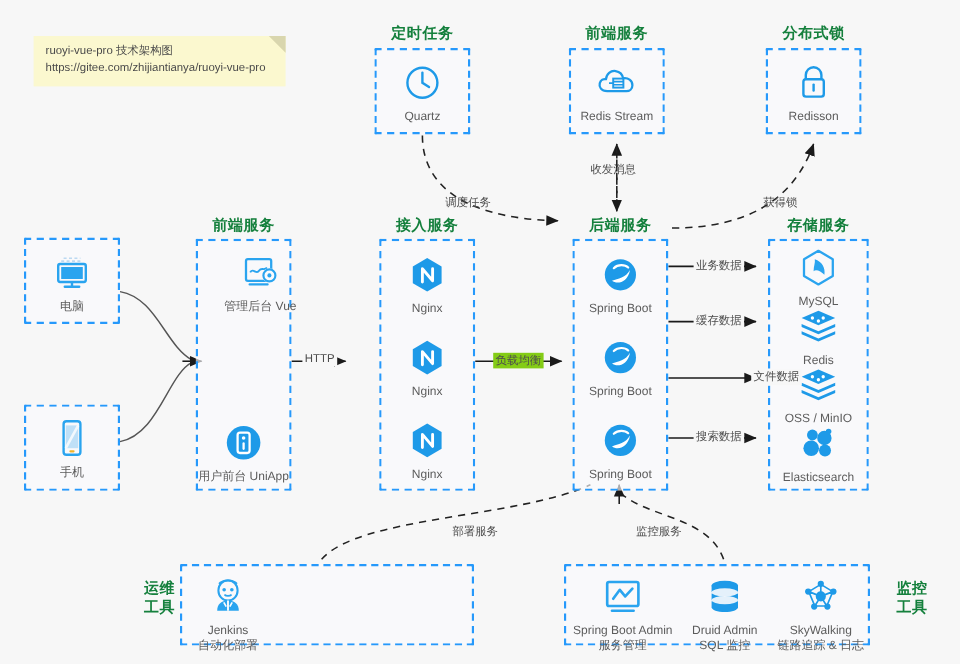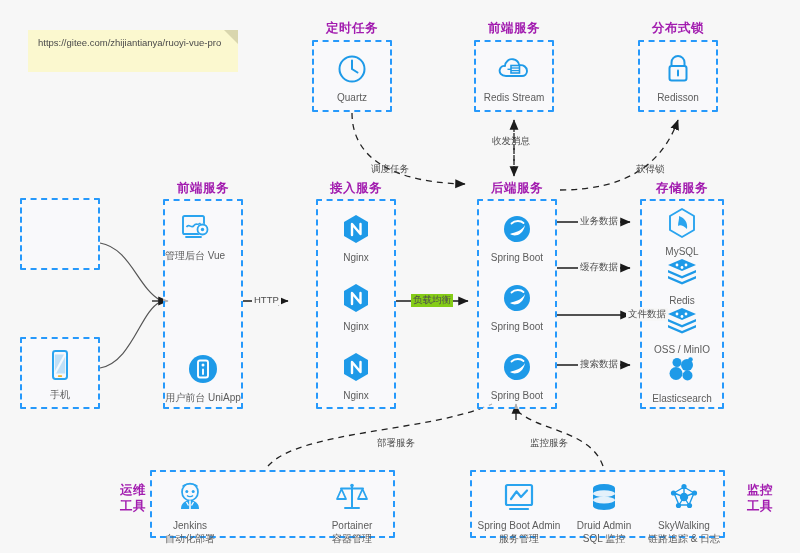--- a/index.html
+++ b/index.html
@@ -33,21 +33,21 @@
   
   .panel{
     position:absolute;
     border:2px dashed #2699fb;
     background:rgba(250,251,253,0.65);
     box-sizing:border-box;
     border-radius:1px;
   }
   .grp-title{
     position:absolute;
-    color:#a21caf;
+    color:#15803d;
     font-weight:bold;
     font-size:12.5px;
     letter-spacing:.5px;
     text-align:center;
     white-space:nowrap;
   }
   .grp-title.side{line-height:16px;text-align:right;}
 
   
   .node{
@@ -104,20 +104,21 @@
     <path d="M560,190 C625,190 662,165 678,120" fill="none" stroke="#222" stroke-width="1.3" stroke-dasharray="6,5" marker-end="url(#arrd)"></path>
 
     <path d="M268,466 C300,430 430,432 492,404" fill="none" stroke="#222" stroke-width="1.3" stroke-dasharray="6,5"></path>
 
     <path d="M603,466 C590,430 540,432 516,410" fill="none" stroke="#222" stroke-width="1.3" stroke-dasharray="6,5"></path>
     <path d="M516,420 L516,404" stroke="#1a1a1a" stroke-width="1.3" marker-end="url(#arr)" fill="none"></path>
   </svg>
 
   <div class="note">
     <span class="fold"></span>
+    <span class="note-line">ruoyi-vue-pro 技术架构图</span>
     <span class="note-line">https://gitee.com/zhijiantianya/ruoyi-vue-pro</span>
   </div>
 
   <div class="grp-title" style="left:312px;top:20px;width:80px;">定时任务</div>
   <div class="panel" style="left:312px;top:40px;width:80px;height:72px;"></div>
   <div class="node" style="left:352px;top:50px;">
     <div class="ico">
       <svg width="32" height="32" viewBox="0 0 32 32">
         <circle cx="16" cy="16" r="12.5" fill="none" stroke="#1e9ae8" stroke-width="2"></circle>
         <path d="M16 7.5 L16 16 L21.5 19.5" fill="none" stroke="#1e9ae8" stroke-width="2" stroke-linecap="round"></path>
@@ -149,38 +150,51 @@
       <svg width="30" height="32" viewBox="0 0 30 32">
         <path d="M8.5 13 V9.5 C8.5 5.9 11.4 3 15 3 C18.6 3 21.5 5.9 21.5 9.5 V13" fill="none" stroke="#1e9ae8" stroke-width="2"></path>
         <rect x="6.5" y="13" width="17" height="14.5" rx="2.2" fill="none" stroke="#1e9ae8" stroke-width="2"></rect>
         <line x1="15" y1="17.5" x2="15" y2="22.5" stroke="#1e9ae8" stroke-width="2" stroke-linecap="round"></line>
       </svg>
     </div>
     <div class="cap">Redisson</div>
   </div>
 
   <div class="panel" style="left:20px;top:198px;width:80px;height:72px;"></div>
+  <div class="node" style="left:60px;top:208px;">
+    <div class="ico">
+      <svg width="34" height="32" viewBox="0 0 34 32">
+        <path d="M10 4.2 h14" stroke="#bcd9f2" stroke-width="1.4" stroke-dasharray="2.5,2"></path>
+        <path d="M8 6.6 h18" stroke="#bcd9f2" stroke-width="1.4" stroke-dasharray="2.5,2"></path>
+        <rect x="5.5" y="9" width="23" height="15" rx="1.6" fill="none" stroke="#2aa4ef" stroke-width="2"></rect>
+        <rect x="8" y="11.5" width="18" height="10" fill="#2aa4ef"></rect>
+        <path d="M17 24 v3.5" stroke="#2aa4ef" stroke-width="2"></path>
+        <path d="M11 28 h12" stroke="#2aa4ef" stroke-width="2" stroke-linecap="round"></path>
+      </svg>
+    </div>
+    <div class="cap">电脑</div>
+  </div>
 
   <div class="panel" style="left:20px;top:337px;width:80px;height:72px;"></div>
   <div class="node" style="left:60px;top:347px;">
     <div class="ico">
       <svg width="24" height="34" viewBox="0 0 24 34">
         <rect x="5" y="2" width="14" height="28" rx="2.4" fill="none" stroke="#2aa4ef" stroke-width="2"></rect>
         <rect x="6.8" y="5.5" width="10.4" height="19" fill="#bfe0f7"></rect>
         <path d="M6.8 24.5 L17.2 5.5" stroke="#ffffff" stroke-width="2.2" opacity=".8"></path>
         <rect x="9.8" y="26.2" width="4.4" height="1.8" rx="0.9" fill="#f0b429"></rect>
       </svg>
     </div>
     <div class="cap">手机</div>
   </div>
 
   <div class="grp-title" style="left:163px;top:180px;width:80px;">前端服务</div>
   <div class="panel" style="left:163px;top:199px;width:80px;height:210px;"></div>
 
-  <div class="node" style="left:195px;top:208px;">
+  <div class="node" style="left:217px;top:208px;">
     <div class="ico">
       <svg width="34" height="32" viewBox="0 0 34 32">
         <rect x="5" y="5" width="21" height="18" rx="1.6" fill="none" stroke="#2aa4ef" stroke-width="1.9"></rect>
         <path d="M8.5 16 C11 11.5 13.5 18.5 16 14.5 C18 11.4 20 15 22.5 12" fill="none" stroke="#2aa4ef" stroke-width="1.6"></path>
         <path d="M8 26 h15" stroke="#2aa4ef" stroke-width="1.8" stroke-linecap="round"></path>
         <circle cx="24.5" cy="18.5" r="6" fill="#fafbfd"></circle>
         <circle cx="24.5" cy="18.5" r="5" fill="none" stroke="#2aa4ef" stroke-width="1.8"></circle>
         <circle cx="24.5" cy="18.5" r="1.7" fill="#2aa4ef"></circle>
       </svg>
     </div>
@@ -336,34 +350,20 @@
         <path d="M6 28 C6 22.5 9.5 19.5 15 19.5 C20.5 19.5 24 22.5 24 28 Z" fill="#2aa4ef"></path>
         <path d="M15 19.5 L15 28" stroke="#fafbfd" stroke-width="1.6"></path>
         <path d="M11.5 21 L13.5 24.5 M18.5 21 L16.5 24.5" stroke="#fafbfd" stroke-width="1.4"></path>
       </svg>
     </div>
     <div class="cap">Jenkins</div>
     <div class="cap2">自动化部署</div>
   </div>
 
 
-  <div class="node" style="left:352px;top:478px;">
-    <div class="ico">
-      <svg width="34" height="30" viewBox="0 0 34 30">
-        <path d="M17 3 V25" stroke="#2aa4ef" stroke-width="2" stroke-linecap="round"></path>
-        <path d="M6 6.5 H28" stroke="#2aa4ef" stroke-width="2" stroke-linecap="round"></path>
-        <circle cx="17" cy="3.5" r="1.8" fill="#2aa4ef"></circle>
-        <path d="M10 26 H24" stroke="#2aa4ef" stroke-width="2" stroke-linecap="round"></path>
-        <path d="M6.5 7 L2 17 H11 Z" fill="none" stroke="#2aa4ef" stroke-width="1.8" stroke-linejoin="round"></path>
-        <path d="M27.5 7 L23 17 H32 Z" fill="none" stroke="#2aa4ef" stroke-width="1.8" stroke-linejoin="round"></path>
-      </svg>
-    </div>
-    <div class="cap">Portainer</div>
-    <div class="cap2">容器管理</div>
-  </div>
 
   <div class="panel" style="left:470px;top:470px;width:255px;height:68px;"></div>
   <div class="grp-title side" style="left:733px;top:482px;width:40px;">
     <div>监控</div>
     <div>工具</div>
   </div>
 
   <div class="node" style="left:519px;top:478px;width:110px;margin-left:-55px;">
     <div class="ico">
       <svg width="34" height="30" viewBox="0 0 34 30">

